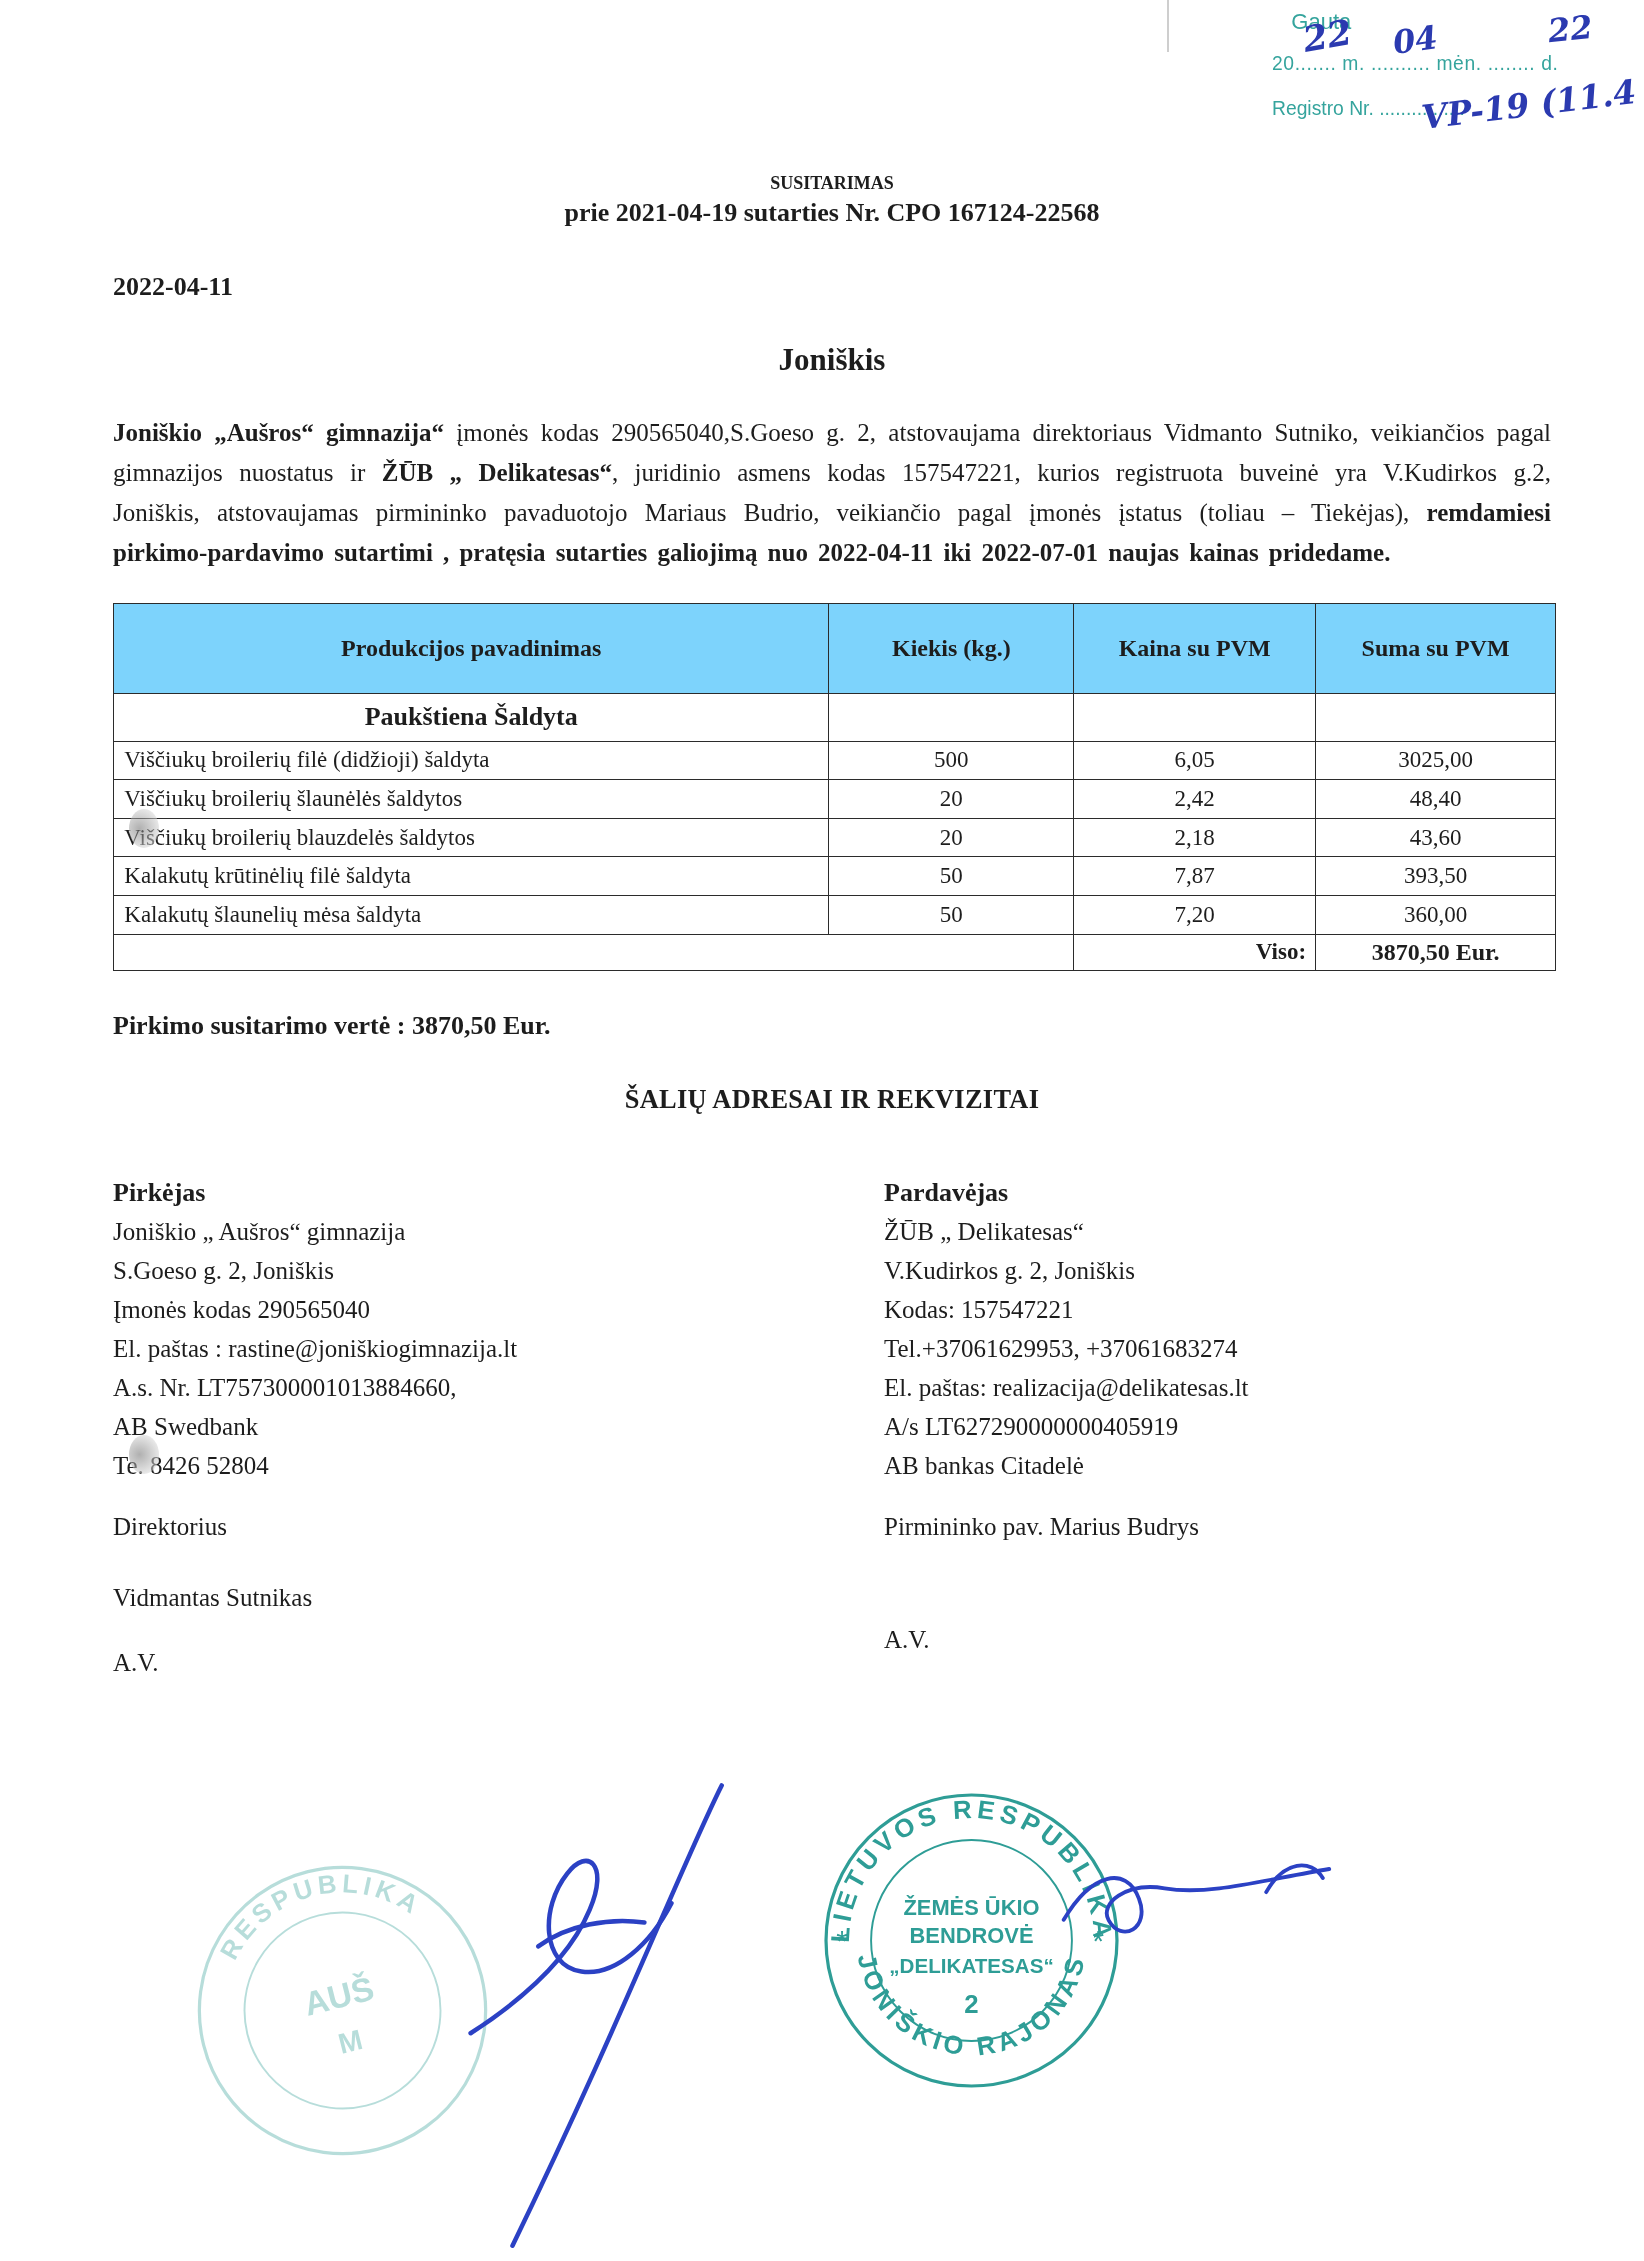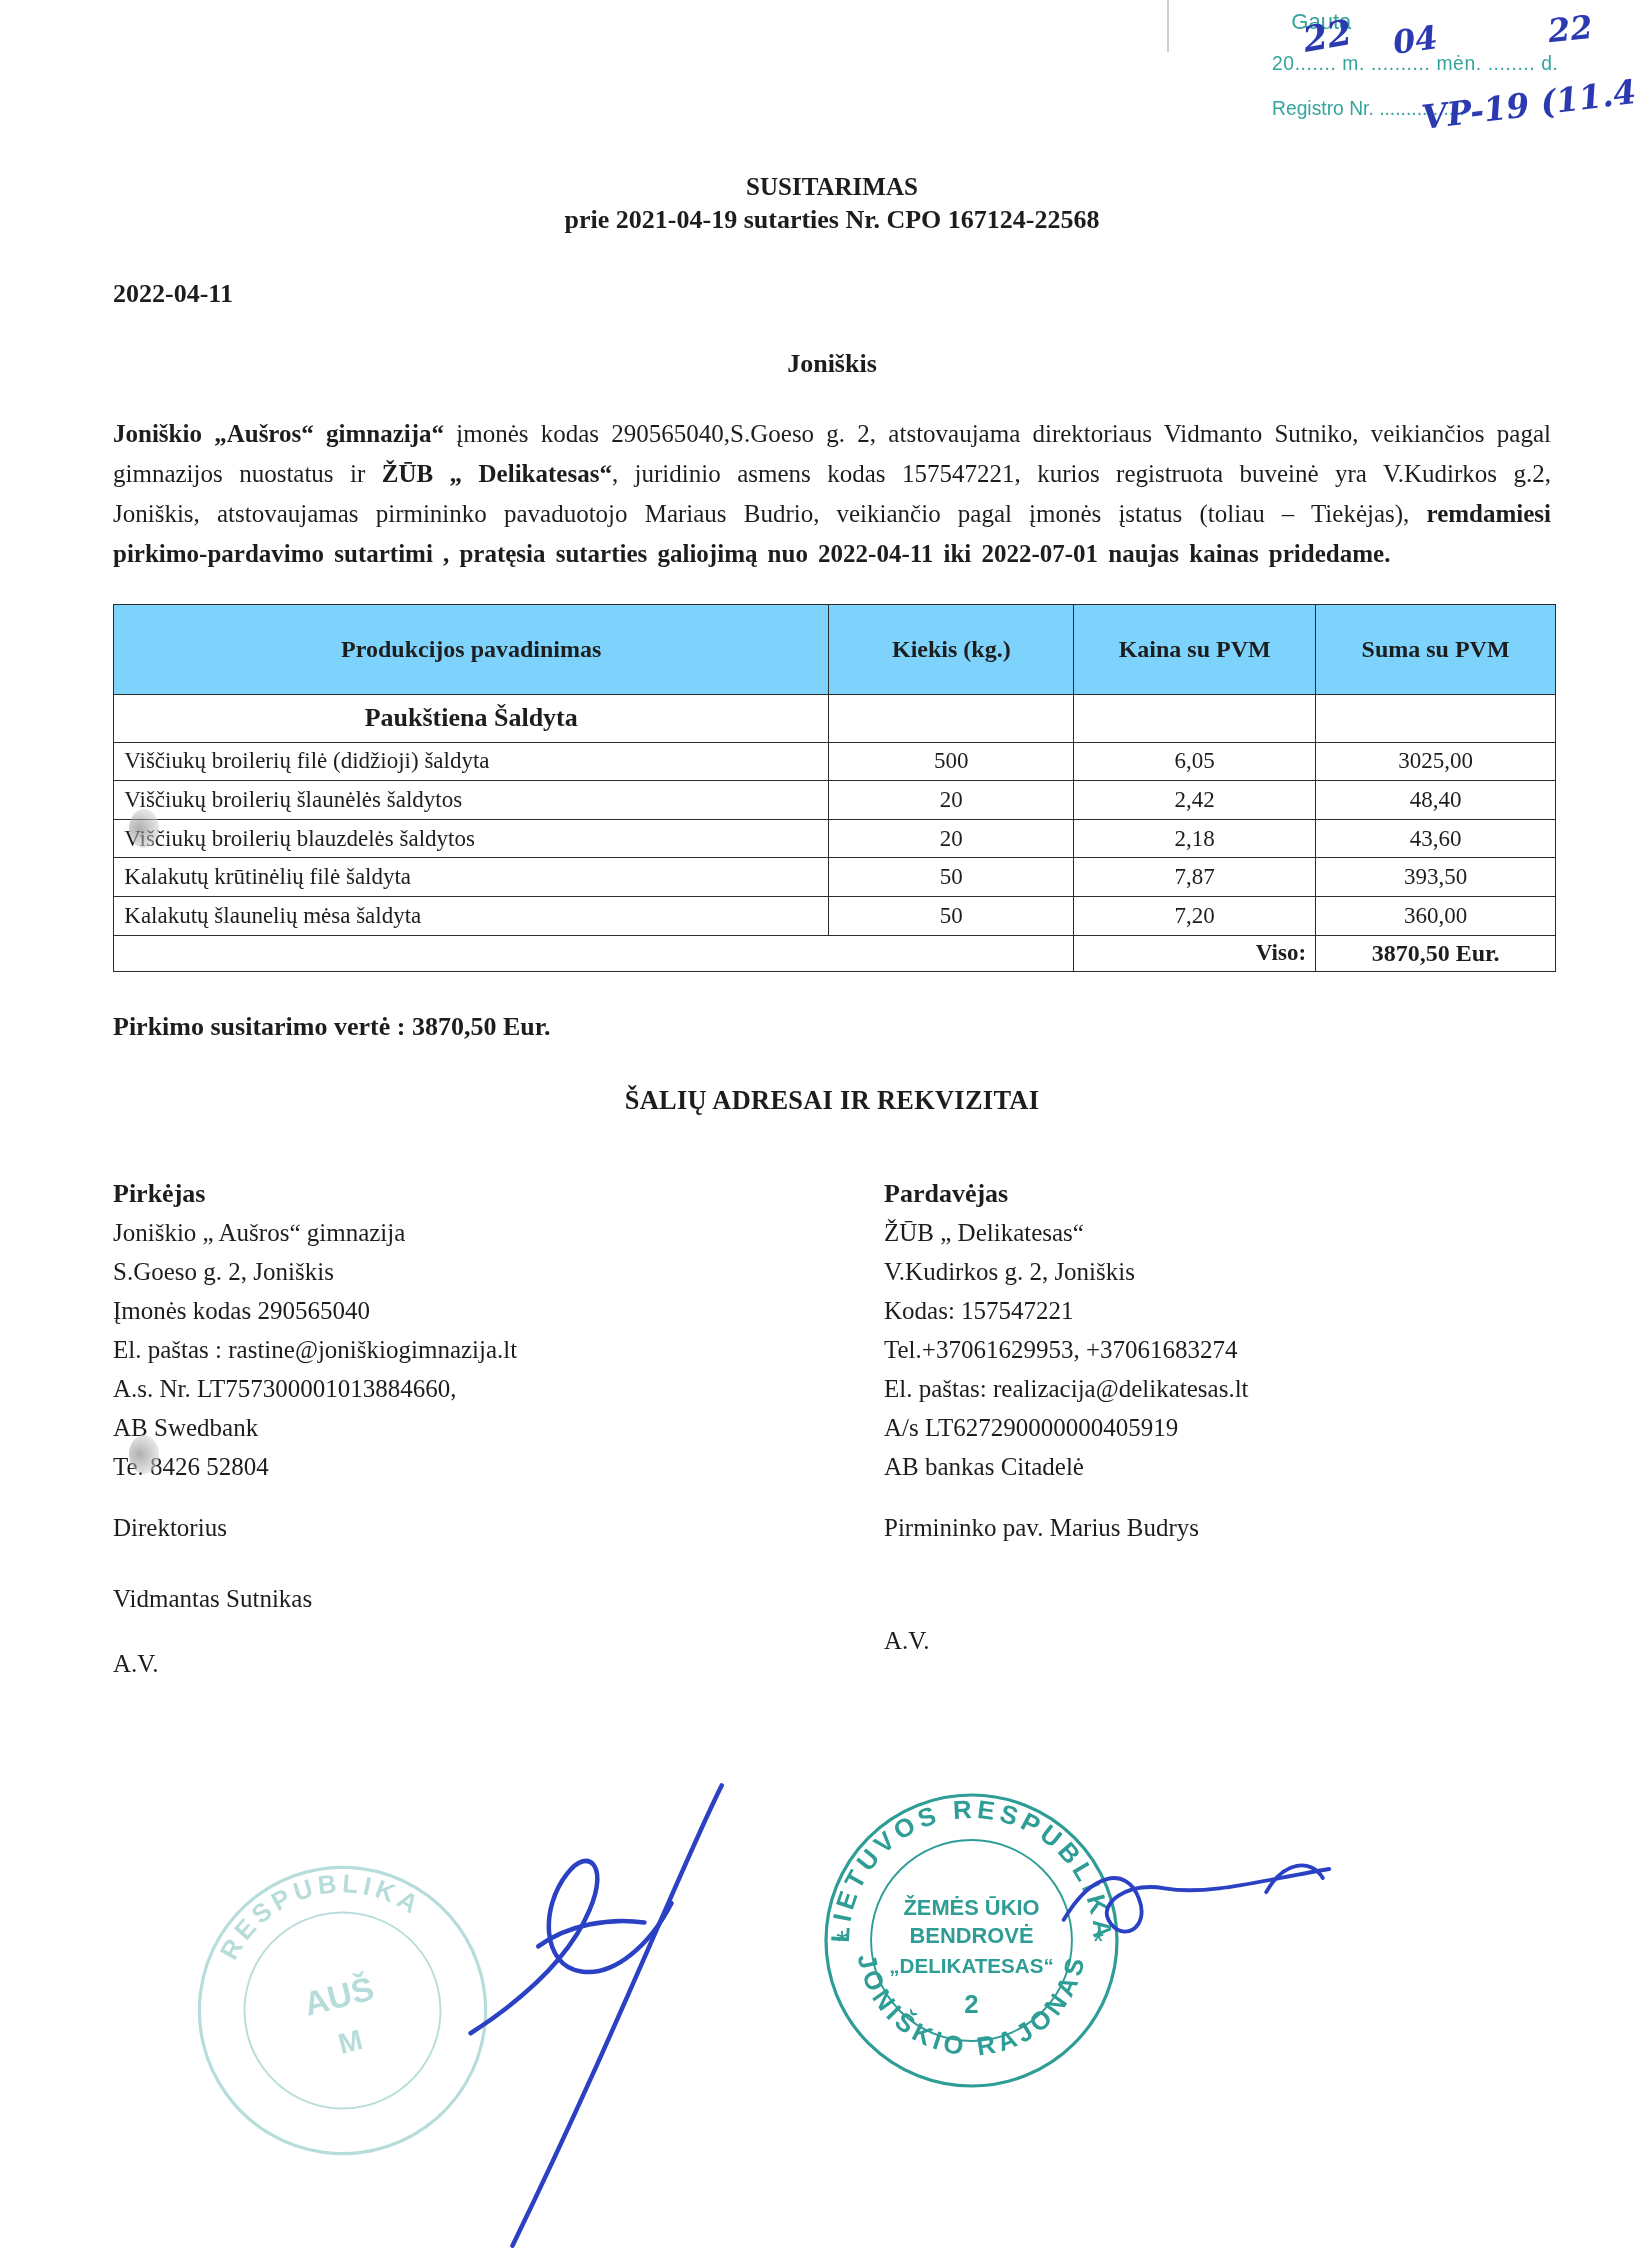--- a/index.html
+++ b/index.html
@@ -16,24 +16,24 @@
   .rs-line1 { font-size:22px; padding-left:19.3px; }
   .rs-line2 { font-size:19.3px; margin-top:18px; letter-spacing:0.6px; }
   .rs-line3 { font-size:19.3px; margin-top:23px; }
   .hw { position:absolute; color:#2b3ab0; font-family:"DejaVu Serif", serif;
         font-style:italic; font-weight:bold; }
   .hw-year  { top:6.4px; left:31px;  font-size:35px; transform:rotate(-10deg); }
   .hw-month { top:11.6px; left:121px; font-size:32px; transform:rotate(-8deg); }
   .hw-day   { top:1.3px;  left:276px; font-size:32px; transform:rotate(-6deg); }
   .hw-reg   { top:76px; left:149px; font-size:33px; transform:rotate(-7deg); white-space:nowrap; }
   
-  .doc-title    { text-align:center; font-weight:bold; font-size:25px; }
+  .doc-title    { text-align:center; font-weight:bold; font-size:18px; }
   .doc-subtitle { text-align:center; font-weight:bold; font-size:26px; margin-top:3.9px; }
   .doc-date     { text-align:left; font-weight:bold; font-size:26px; margin-top:44px; }
-  .doc-place    { text-align:center; font-weight:bold; font-size:26px; margin-top:40px; }
+  .doc-place    { text-align:center; font-weight:bold; font-size:31px; margin-top:40px; }
   
   .intro { margin-top:35px; font-size:25px; line-height:40px; text-align:justify;
            word-spacing:3.9px; }
   .intro .b { font-weight:bold; }
   
   .price-heading { margin-top:33px; font-weight:bold; font-size:25px; }
   table.price { margin-top:30px; width:1443px; border-collapse:collapse;
                 border:1.9px solid #2b2b2b; font-size:23px; }
   table.price th, table.price td { border:1.3px solid #2b2b2b; vertical-align:middle; }
   table.price thead th { background:#7dd3fc; font-weight:bold; font-size:24px;

